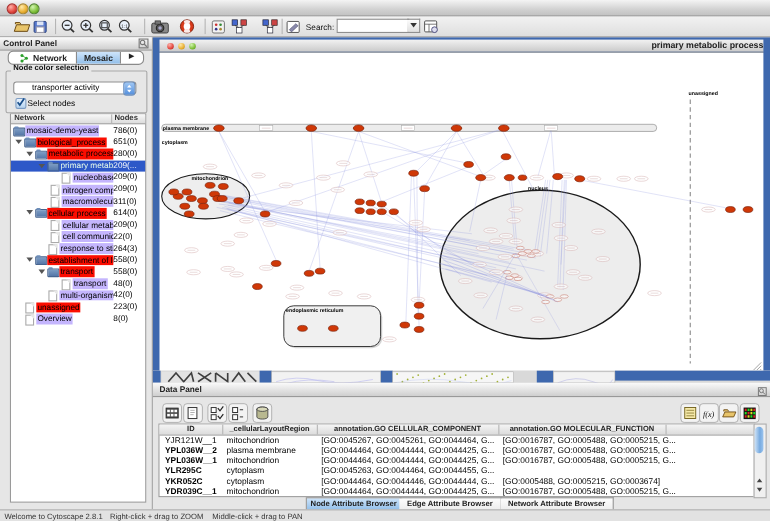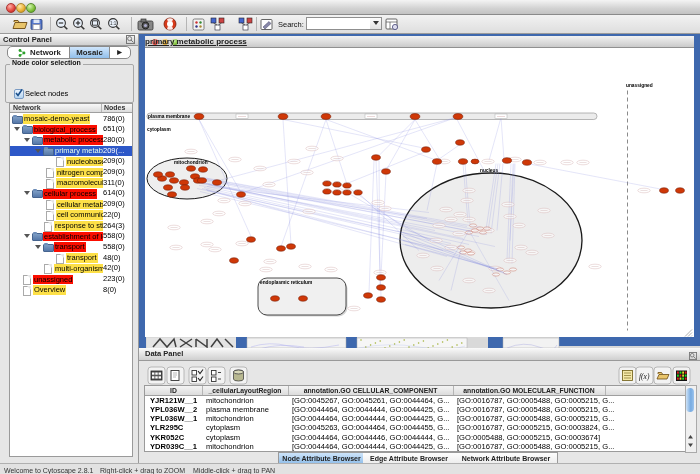--- a/index.html
+++ b/index.html
@@ -27,33 +27,33 @@
   #cbox{left:14px;top:55px;width:8px;height:8px;background:linear-gradient(#eaf3fd,#b5d4f1);border:1px solid #7b9cc4;border-radius:2px;}
   #cboxlbl{left:25px;top:55px;font-size:7.5px;color:#000;}
   
   #tree{left:9px;top:69px;width:122px;height:352px;background:#fff;border:1px solid #9a9a9a;}
   #treehead{left:0;top:0;width:122px;height:8px;background:linear-gradient(#f8f8f8,#dcdcdc);border-bottom:1px solid #9f9f9f;}
   #treehead .h1{position:absolute;left:3px;top:0;font-size:7px;font-weight:bold;color:#333;}
   #treehead .h2{position:absolute;left:94px;top:0;font-size:7px;font-weight:bold;color:#333;}
   .trow{position:absolute;left:0;width:122px;height:10.7px;font-size:7.5px;line-height:10.7px;white-space:nowrap;}
   .trow .lbl{position:absolute;top:0.5px;height:9.7px;line-height:9.9px;padding:0 1px;color:#000;overflow:hidden;white-space:nowrap;}
   .trow .num{position:absolute;left:93px;top:0;color:#000;}
-  .gl{background:#fde047;text-align:center;}
+  .gl{background:#c4b5fd;text-align:center;}
   .rl{background:#fb0d00;}
   .tri{position:absolute;top:3px;width:0;height:0;border-left:3px solid transparent;border-right:3px solid transparent;border-top:4px solid #555;}
   .fold{position:absolute;top:2px;width:9px;height:6px;background:linear-gradient(#7d9dc4,#5577a8);border:1px solid #46648f;border-radius:1px;}
   .fold:before{content:"";position:absolute;left:0px;top:-2px;width:4px;height:2px;background:#6d8db8;border-radius:1px 1px 0 0;}
   .doc{position:absolute;top:1px;width:6px;height:8px;background:#fff;border:1px solid #aaa;}
   .doc:before{content:"";position:absolute;right:-1px;top:-1px;border:2px solid #ccc;border-left-color:transparent;border-bottom-color:transparent;border-top-color:#e6e6e6;border-right-color:#e6e6e6;width:0;height:0;}
   
   #mdi{left:139px;top:34px;width:561px;height:429px;background:#cfcfcf;}
   
   #win{left:0px;top:0px;width:561px;height:312px;background:#3e68ae;border-radius:0;}
   #wtitle{position:absolute;left:6px;top:2px;width:549px;height:11px;background:linear-gradient(#f2f2f2,#cacaca);border-bottom:1px solid #909090;}
-  #wtitle .t{position:absolute;top:0px;width:100%;text-align:left;font-size:8px;font-weight:bold;color:#222;line-height:11px;text-decoration:underline;}
+  #wtitle .t{position:absolute;top:0px;width:100%;text-align:right;font-size:8px;font-weight:bold;color:#222;line-height:11px;}
   #wcanvas{position:absolute;left:6px;top:14px;width:549px;height:290px;background:#fff;}
   
   #frag{left:0px;top:303px;width:561px;height:11px;background:#d7d7d7;}
   
   #dpanel{left:0px;top:314px;width:561px;height:115px;background:#e6e6e6;}
   #dphead{position:absolute;left:0;top:0;width:561px;height:12px;background:linear-gradient(#fafafa,#cfcfcf);border-bottom:1px solid #999;}
   #dphead .t{position:absolute;left:6px;top:1px;font-size:7.5px;font-weight:bold;color:#222;}
   
   #dtable{position:absolute;left:5px;top:37px;width:541px;height:65px;background:#fff;border:1px solid #9a9a9a;}
   #dthead{position:absolute;left:0;top:0;width:541px;height:8.5px;background:linear-gradient(#f4f4f4,#dcdcdc);border-bottom:1px solid #9f9f9f;}
@@ -166,20 +166,29 @@
           <circle cx="6" cy="4" r="1.4" fill="#2ca02c"></circle>
           <line x1="2" y1="1.5" x2="6" y2="4" stroke="#2ca02c" stroke-width="0.7"></line>
           <line x1="2" y1="6.5" x2="6" y2="4" stroke="#2ca02c" stroke-width="0.7"></line>
         </svg>
       <span style="margin-left:14px">Network</span></div>
     <div class="seg" id="mosaicseg">Mosaic</div>
     <div class="seg" style="left:101px;width:21px;font-size:6px;">▶</div>
   </div>
   <div class="abs" id="gbox"></div>
   <div class="abs" id="gboxlbl">Node color selection</div>
+  <div class="abs" id="combo">
+      <div class="t">transporter activity</div>
+    <div class="caps">
+        <svg width="9" height="11" viewBox="0 0 9 11">
+          <path d="M4.5 2 L6.5 4.5 L2.5 4.5 Z" fill="#fff"></path>
+          <path d="M4.5 9 L6.5 6.5 L2.5 6.5 Z" fill="#fff"></path>
+        </svg>
+      </div>
+  </div>
   <div class="abs" id="cbox">
       <svg width="10" height="10" viewBox="0 0 10 10" style="left:-1px;top:-2px">
         <path d="M2 5 L4 7.5 L8 1.5" fill="none" stroke="#1a4f8b" stroke-width="1.6"></path>
       </svg>
     </div>
   <div class="abs" id="cboxlbl">Select nodes</div>
   <div class="abs" id="tree">
     <div class="abs" id="treehead">
         <span class="h1">Network</span>
         <span class="h2">Nodes</span>
@@ -679,42 +688,41 @@
     <div id="dtable">
       <div id="dthead">
         <div class="dth" style="left:0;width:57px;">ID</div>
         <div class="dth" style="left:57px;width:86px;">_cellularLayoutRegion</div>
         <div class="dth" style="left:143px;width:165px;">annotation.GO CELLULAR_COMPONENT</div>
         <div class="dth" style="left:308px;width:152px;">annotation.GO MOLECULAR_FUNCTION</div>
           <div class="dth" style="left:460px;width:81px;border-right:0;"></div>
       </div>
       <div id="drows">
           <div class="drow" style="top:9.5px">
-            <div class="c" style="left:5px;width:52px;font-weight:bold">YJR121W__1</div>
+            <div class="c" style="left:5px;width:52px;font-weight:normal">YJR121W__1</div>
             <div class="c" style="left:61px;width:82px">mitochondrion</div>
             <div class="c" style="left:147px;width:161px">[GO:0045267, GO:0045261, GO:0044464, G...</div>
             <div class="c" style="left:312px;width:228px">[GO:0016787, GO:0005488, GO:0005215, G...</div>
           </div>
           <div class="drow" style="top:18.8px">
             <div class="c" style="left:5px;width:52px;font-weight:bold">YPL036W__2</div>
             <div class="c" style="left:61px;width:82px">plasma membrane</div>
             <div class="c" style="left:147px;width:161px">[GO:0044464, GO:0044444, GO:0044425, G...</div>
             <div class="c" style="left:312px;width:228px">[GO:0016787, GO:0005488, GO:0005215, G...</div>
           </div>
           <div class="drow" style="top:28.1px">
             <div class="c" style="left:5px;width:52px;font-weight:bold">YPL036W__1</div>
             <div class="c" style="left:61px;width:82px">mitochondrion</div>
             <div class="c" style="left:147px;width:161px">[GO:0044464, GO:0044444, GO:0044425, G...</div>
             <div class="c" style="left:312px;width:228px">[GO:0016787, GO:0005488, GO:0005215, G...</div>
           </div>
           <div class="drow" style="top:37.400000000000006px">
             <div class="c" style="left:5px;width:52px;font-weight:bold">YLR295C</div>
             <div class="c" style="left:61px;width:82px">cytoplasm</div>
             <div class="c" style="left:147px;width:161px">[GO:0045263, GO:0044464, GO:0044455, G...</div>
-            <div class="c" style="left:312px;width:228px">[GO:0016787, GO:0005215, GO:0003824, G...</div>
           </div>
           <div class="drow" style="top:46.7px">
             <div class="c" style="left:5px;width:52px;font-weight:bold">YKR052C</div>
             <div class="c" style="left:61px;width:82px">cytoplasm</div>
             <div class="c" style="left:147px;width:161px">[GO:0044464, GO:0044446, GO:0044444, G...</div>
             <div class="c" style="left:312px;width:228px">[GO:0005488, GO:0005215, GO:0003674]</div>
           </div>
           <div class="drow" style="top:56px">
             <div class="c" style="left:5px;width:52px;font-weight:bold">YDR039C__1</div>
             <div class="c" style="left:61px;width:82px">mitochondrion</div>

